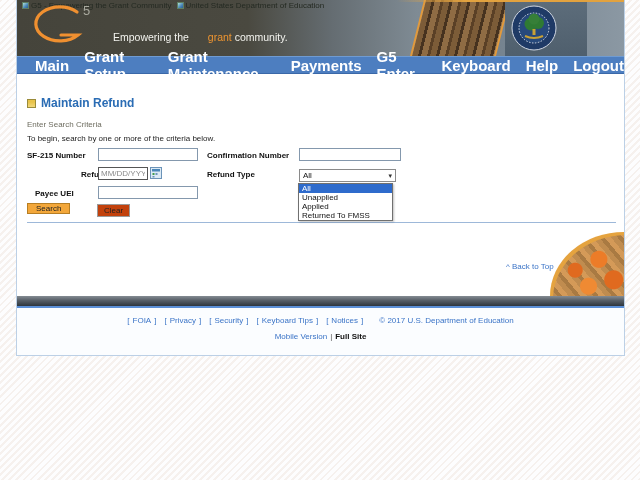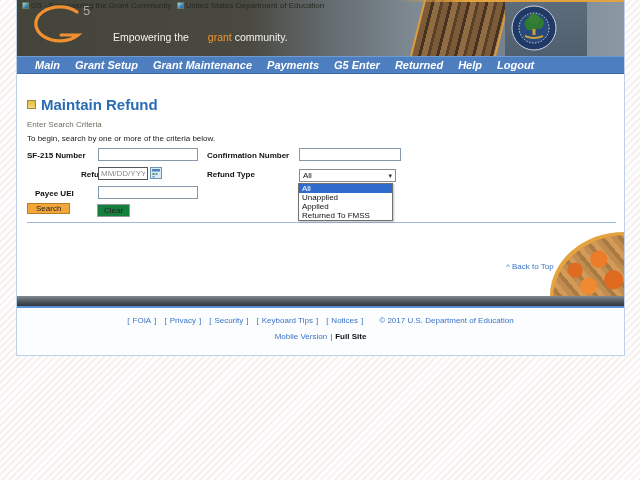--- a/index.html
+++ b/index.html
@@ -38,27 +38,27 @@
   .tagline { position:absolute; left:96px; top:31px; font-size:10.5px; color:#f3f3ee; }
   .tagline .hl { color:#ef9530;padding-left:16px; }
   .seal { position:absolute; left:6px; top:5px; }
   
   .nav {
     position:absolute; left:0; top:56px; width:100%; height:18px;
     background:linear-gradient(180deg,#5d8cc9,#49539e00), #4d7ec0;
     background:#4d7ec0; border-top:1px solid #6f9bd2; border-bottom:1px solid #3a68a8;
     display:flex; align-items:center; padding-left:18px; gap:15px;
   }
-  .nav-item { color:#ffffff; font-size:11px; font-weight:bold; text-decoration:none; cursor:pointer;font-style:italic; }
+  .nav-item { color:#ffffff; font-size:15px; font-weight:bold; text-decoration:none; cursor:pointer; }
   
   .breadcrumb { position:absolute; left:10px; top:80px; font-size:8px; color:#333; }
   .breadcrumb b { color:#1c4f9c; }
   .pg-title-row { position:absolute; left:10px; top:96px; display:flex; align-items:center; gap:5px; }
   .pg-title-icon { width:9px; height:9px; background:linear-gradient(180deg,#e8c34a 30%,#f2d87c); border:1px solid #9a8b3a; }
-  .pg-title { color:#2a6cb4; font-size:15px; font-weight:bold; }
+  .pg-title { color:#2a6cb4; font-size:12px; font-weight:bold; }
   .section-label { position:absolute; left:10px; top:120px; font-size:8px; color:#6e6d60; }
   .instructions { position:absolute; left:10px; top:134px; font-size:8px; color:#1c1c1c; }
   .flabel { position:absolute; font-size:8px; font-weight:bold; color:#111; }
   .tinput {
     position:absolute; height:13px; border:1px solid #8498ad; background:#fff;
     font-family:"Liberation Sans",sans-serif; font-size:8px; padding:0 2px; color:#222;
   }
   .tinput::placeholder { color:#8a8a8a; }
   .date-input { border:1px solid #555; }
   .cal-icon { position:absolute; left:133px; top:167px; cursor:pointer; }
@@ -72,21 +72,21 @@
     position:absolute; left:281px; top:183px; width:95px; background:#fff;
     border:1px solid #707070; box-shadow:1px 1px 2px rgba(0,0,0,.25); z-index:5;
   }
   .dd-item { font-size:8px; color:#111; padding:1px 3px; height:9px; line-height:8px; cursor:pointer; }
   .dd-item:first-child { background:#2e6bcc; color:#fff; }
   .btn-search {
     position:absolute; left:10px; top:203px; background:#f3a73a; border:1px solid #b77e23;
     font-family:"Liberation Sans",sans-serif; font-size:8px; color:#222; padding:0 8px; cursor:pointer;
   }
   .btn-clear {
-    position:absolute; left:80px; top:204px; background:#15803d; border:1px solid #9a9a9a;
+    position:absolute; left:80px; top:204px; background:#c2410c; border:1px solid #9a9a9a;
     font-family:"Liberation Sans",sans-serif; font-size:8px; color:#222; padding:1px 6px; cursor:pointer;
   }
   .divider { position:absolute; left:10px; top:222px; width:589px; height:1px; background:#9db8d9; }
   .back-top { position:absolute; left:489px; top:262px; font-size:8px; color:#3b74c7; text-decoration:none; cursor:pointer; }
   
   .curve { position:absolute; right:0; top:232px; width:74px; height:64px; border-top-left-radius:100% 100%; background:#e5a33f; overflow:hidden; }
   .curve-inner {
     position:absolute; left:3px; top:3px; width:74px; height:64px; border-top-left-radius:100% 100%;
     background:
       radial-gradient(circle at 30% 55%, #e06a1f 0 7px, transparent 8px),
@@ -144,21 +144,21 @@
     </div>
     <div class="tagline"><span>Empowering the </span><span class="hl">grant</span><span> community.</span></div>
   </div>
 
   <div class="nav">
       <a class="nav-item">Main</a>
       <a class="nav-item">Grant Setup</a>
       <a class="nav-item">Grant Maintenance</a>
       <a class="nav-item">Payments</a>
       <a class="nav-item">G5 Enter</a>
-      <a class="nav-item">Returned</a>
+      <a class="nav-item">Keyboard</a>
       <a class="nav-item">Help</a>
       <a class="nav-item">Logout</a>
     </div>
 
 
   <div class="pg-title-row">
     <span class="pg-title-icon"></span>
     <span class="pg-title">Maintain Refund</span>
   </div>
   <div class="section-label">Enter Search Criteria</div>

